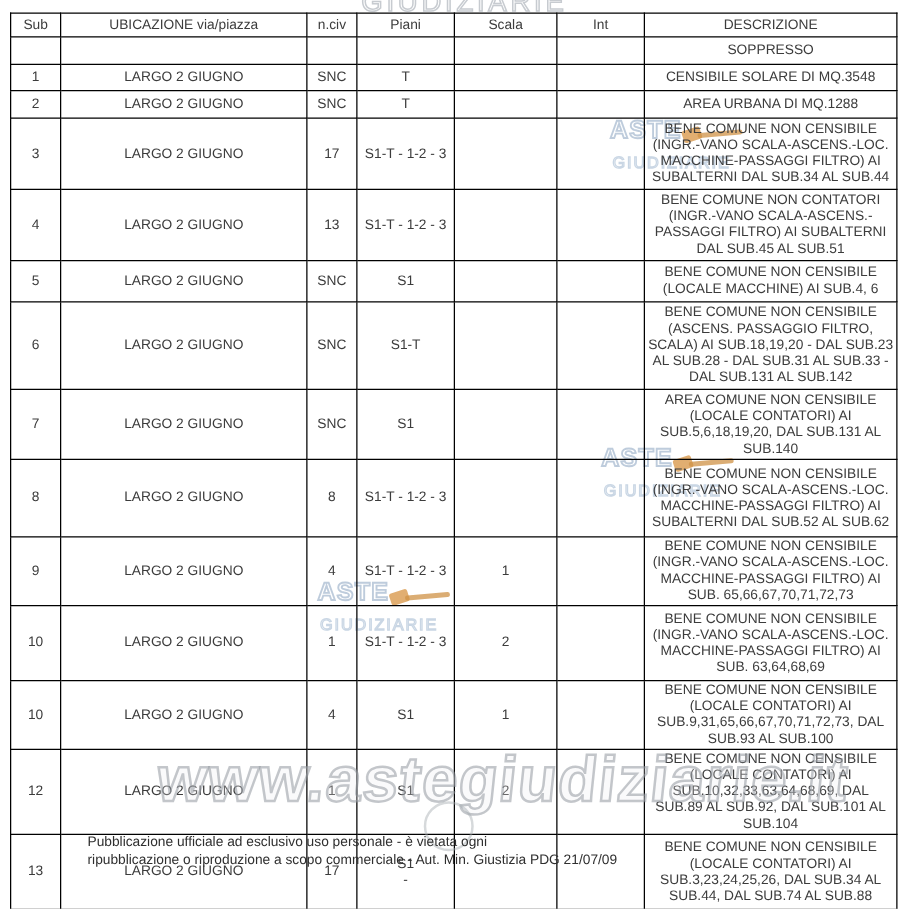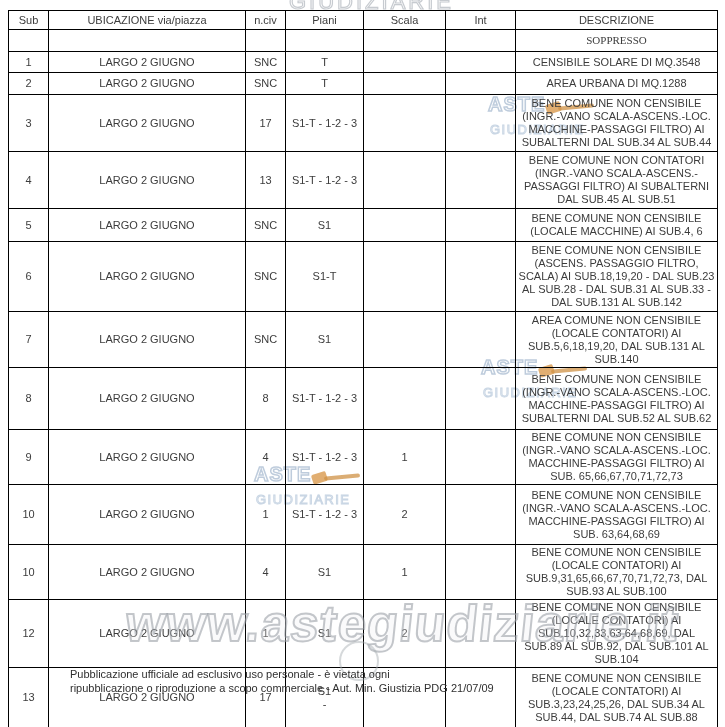--- a/index.html
+++ b/index.html
@@ -93,21 +93,21 @@
           <th>Sub</th>
           <th>UBICAZIONE via/piazza</th>
           <th>n.civ</th>
           <th>Piani</th>
           <th>Scala</th>
           <th>Int</th>
           <th>DESCRIZIONE</th>
         </tr>
       </thead>
       <tbody>
-        <tr style="height: 22px; font-family: Liberation Serif, serif;">
+        <tr style="height: 22px;">
           <td></td>
           <td></td>
           <td></td>
           <td></td>
           <td></td>
           <td></td>
           <td>SOPPRESSO</td>
         </tr>
         <tr style="height: 21px;">
           <td>1</td>

